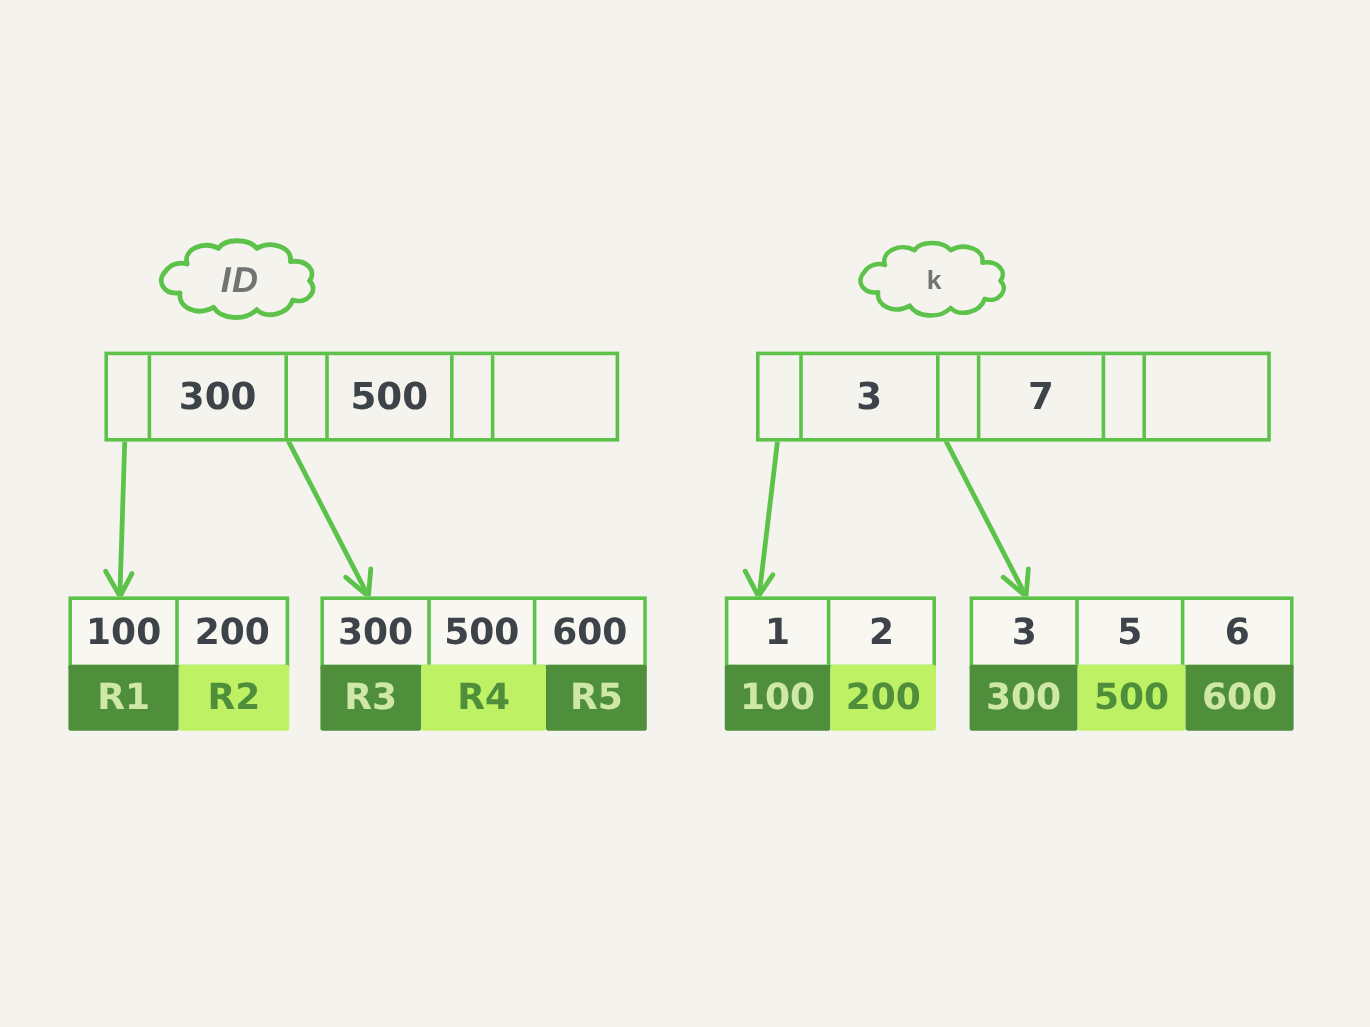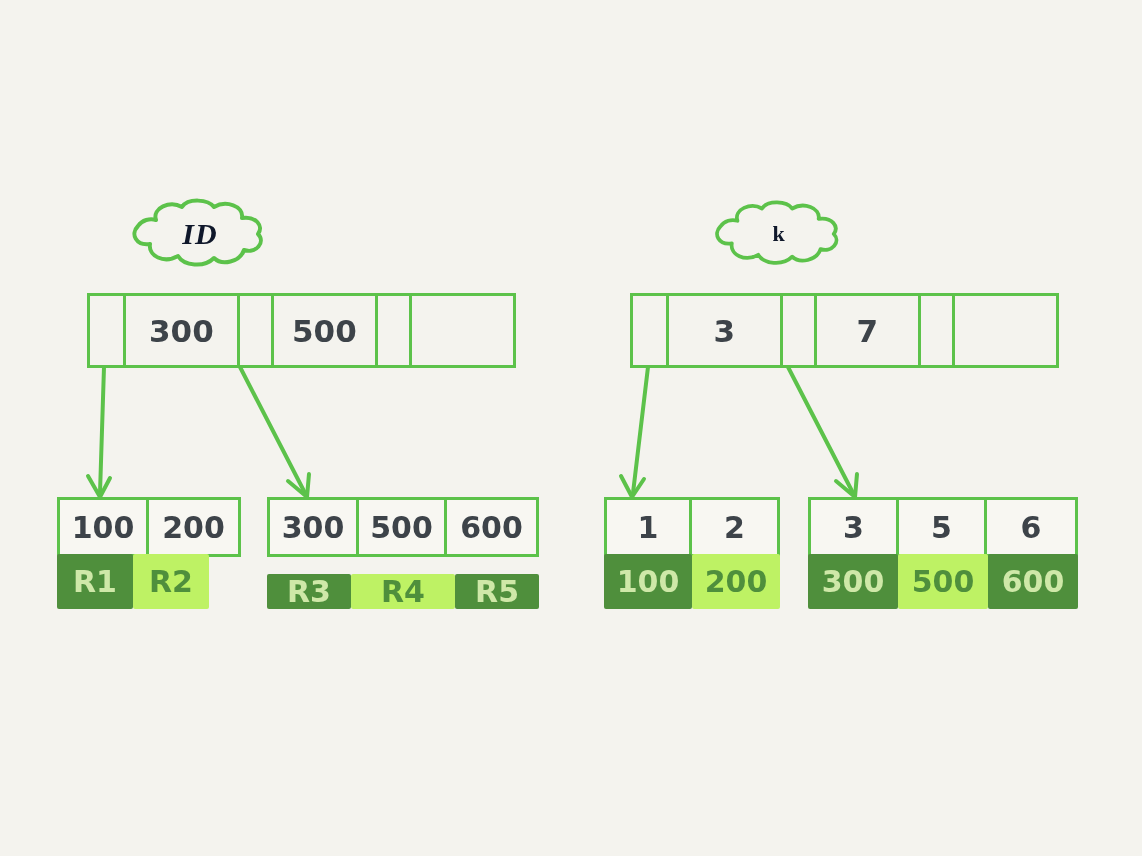--- a/index.html
+++ b/index.html
@@ -34,22 +34,22 @@
   }
   .cloud-text {
     position: absolute;
     left: 0;
     top: 0;
     width: 100%;
     height: 100%;
     display: flex;
     align-items: center;
     justify-content: center;
-    color: #0f172a;
-    font-family: Liberation Serif, serif;
+    color: #737373;
+    font-family: Liberation Sans, sans-serif;
     font-weight: 700;
     letter-spacing: 1px;
   }
   .cloud-id .cloud-text { font-size: 30px; font-style: italic; }
   .cloud-k  .cloud-text { font-size: 22px; }
 
   
   .index-node {
     position: absolute;
     display: flex;
@@ -182,33 +182,33 @@
     <div class="index-cell key" style="width:105px;">7</div>
     <div class="index-cell ptr" style="width:34px;"></div>
     <div class="index-cell empty" style="width:102px;"></div>
   </div>
 
   <div class="leaf" style="left:57px; top:497px; width:184px; height:112px;">
     <div class="leaf-keys" style="width:184px; height:60px;">
       <div class="leaf-key" style="width:92px;">100</div>
       <div class="leaf-key" style="width:92px;">200</div>
     </div>
-    <div class="leaf-vals" style="top:57px; width:152px; height:55px;">
+    <div class="leaf-vals" style="top:57px; width:184px; height:55px;">
       <div class="leaf-val dark" style="width:92px;">R1</div>
       <div class="leaf-val light" style="width:92px;">R2</div>
     </div>
   </div>
 
   <div class="leaf" style="left:267px; top:497px; width:272px; height:112px;">
     <div class="leaf-keys" style="width:272px; height:60px;">
       <div class="leaf-key" style="width:91px;">300</div>
       <div class="leaf-key" style="width:90px;">500</div>
       <div class="leaf-key" style="width:91px;">600</div>
     </div>
-    <div class="leaf-vals" style="top:57px; width:272px; height:55px;align-items:flex-end;">
+    <div class="leaf-vals" style="top:57px; width:272px; height:55px;">
       <div class="leaf-val dark" style="width:91px;">R3</div>
       <div class="leaf-val light" style="width:113px;">R4</div>
       <div class="leaf-val dark" style="width:91px;">R5</div>
     </div>
   </div>
 
   <div class="leaf" style="left:604px; top:497px; width:176px; height:112px;">
     <div class="leaf-keys" style="width:176px; height:60px;">
       <div class="leaf-key" style="width:88px;">1</div>
       <div class="leaf-key" style="width:88px;">2</div>

